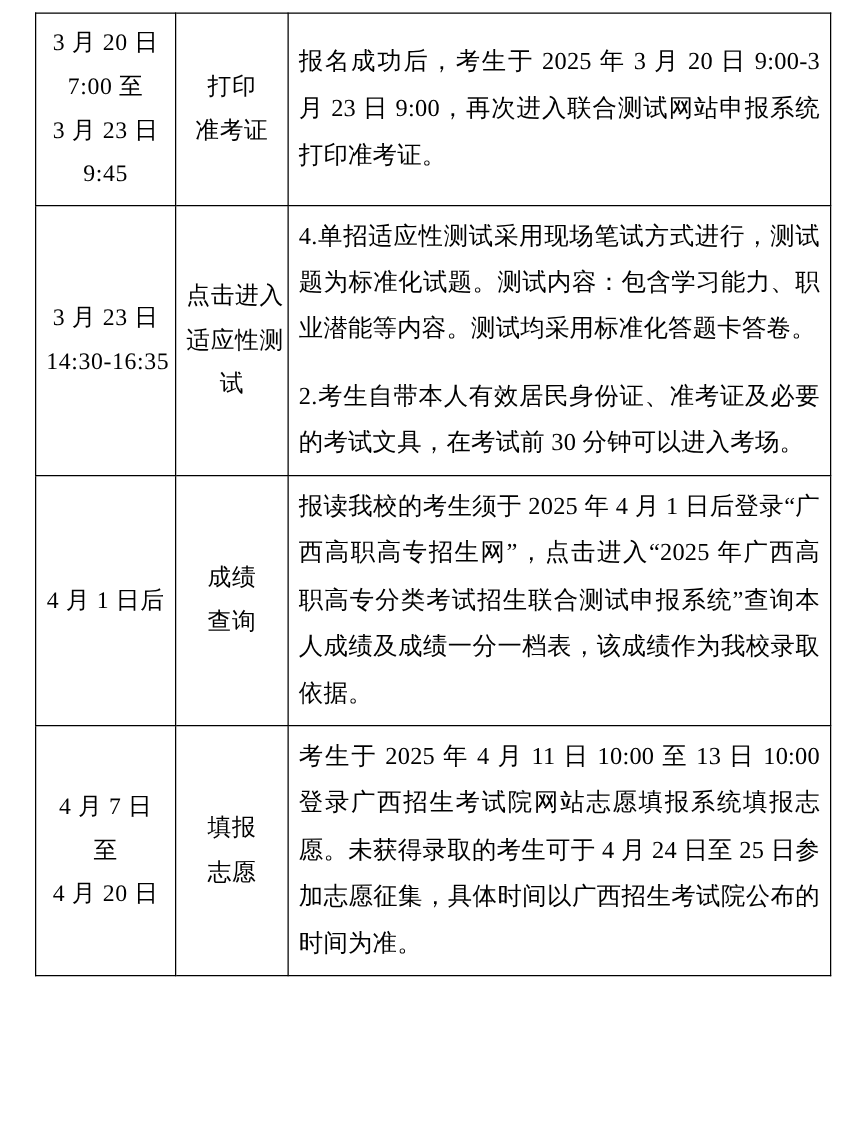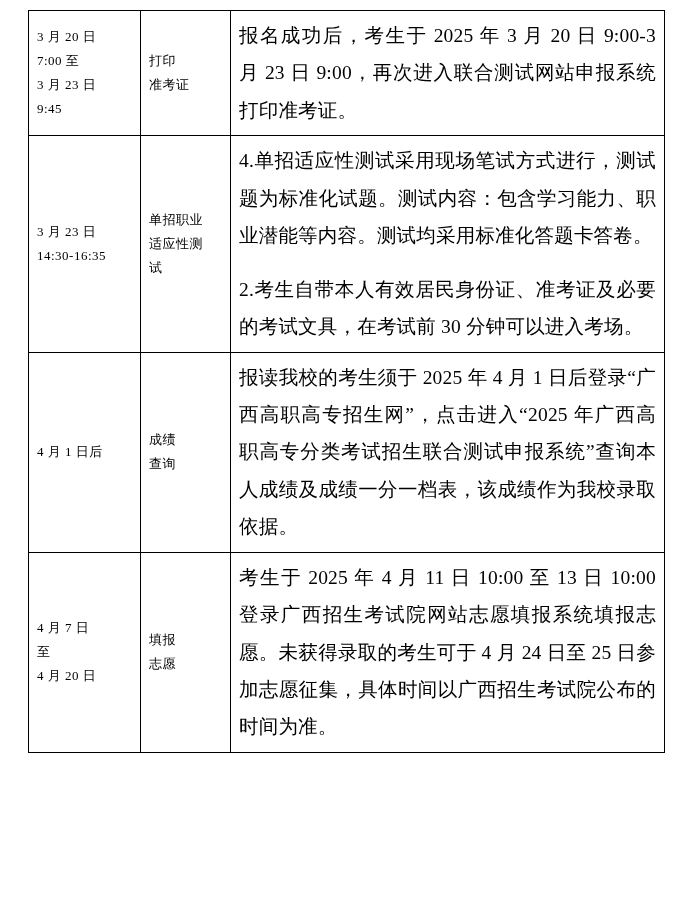--- a/index.html
+++ b/index.html
@@ -30,21 +30,22 @@
     border: 1px solid #000000;
     vertical-align: middle;
     padding: 6px 8px;
     box-sizing: border-box;
   }
   col.c-date  { width: 112px; }
   col.c-item  { width: 90px; }
   col.c-desc  { width: 434px; }
 
   .cell-date, .cell-item {
-    font-size: 13px;
+    text-align: center;
+    font-size: 19px;
     line-height: 1.85;
     letter-spacing: 0.5px;
   }
   .cell-date .ln, .cell-item .ln {
     display: block;
     white-space: nowrap;
   }
   .cell-desc {
     font-size: 19.5px;
     line-height: 1.92;
@@ -89,21 +90,21 @@
           <p>报名成功后，考生于 2025 年 3 月 20 日 9:00-3 月 23 日 9:00，再次进入联合测试网站申报系统打印准考证。</p>
         </td>
       </tr>
 
       <tr>
         <td class="cell-date">
           <span class="ln">3 月 23 日</span>
           <span class="ln">14:30-16:35</span>
         </td>
         <td class="cell-item">
-          <span class="ln">单招职业</span>
+          <span class="ln">点击进入</span>
           <span class="ln">适应性测</span>
           <span class="ln">试</span>
         </td>
         <td class="cell-desc">
           <p class="indent-hang">4.单招适应性测试采用现场笔试方式进行，测试题为标准化试题。测试内容：包含学习能力、职业潜能等内容。测试均采用标准化答题卡答卷。</p>
           <p class="indent-hang">2.考生自带本人有效居民身份证、准考证及必要的考试文具，在考试前 30 分钟可以进入考场。</p>
         </td>
       </tr>
 
       <tr>

